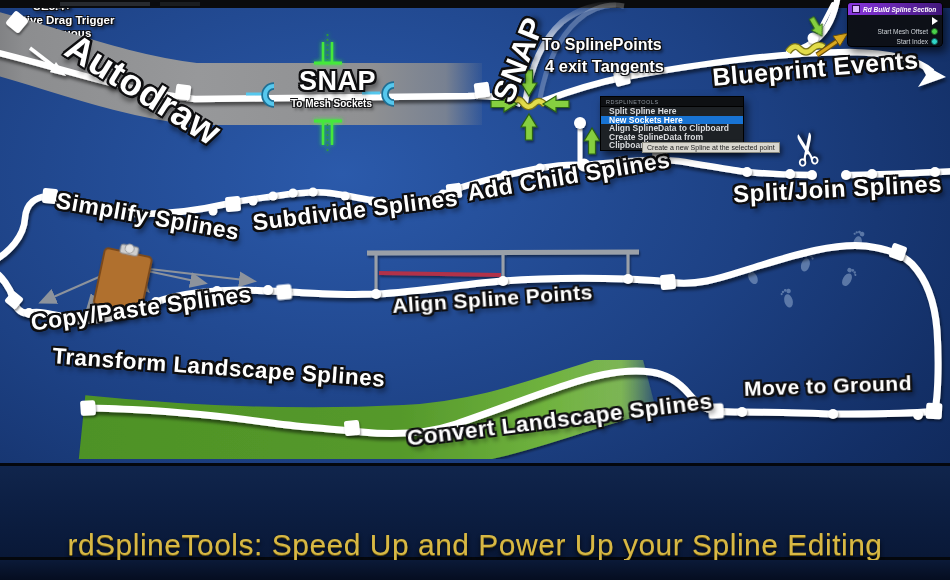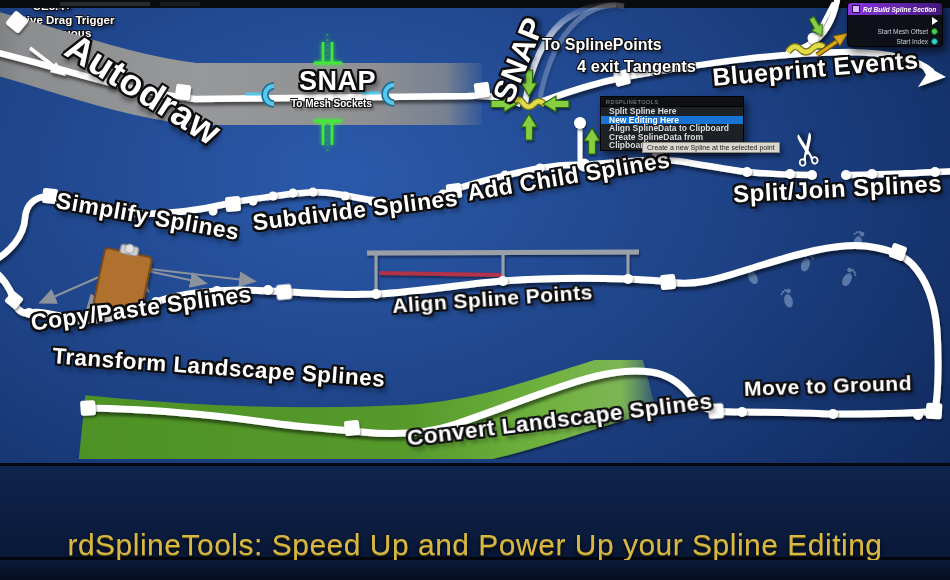--- a/index.html
+++ b/index.html
@@ -286,40 +286,40 @@
     <div class="lbl-sm" style="position:static">UE5.4+</div>
     <div class="lbl-sm" style="position:static">Inactive Drag Trigger</div>
     <div class="lbl-sm" style="position:static">or Continuous</div>
   </div>
 
   <div class="lbl" style="left:299px;top:66px;font-size:27px;">SNAP</div>
   <div class="lbl-sm" style="left:291px;top:98px;font-size:10px;">To Mesh Sockets</div>
 
   <div class="lbl" style="left:474px;top:42px;width:90px;text-align:center;font-size:31px;transform:rotate(-68deg);">SNAP</div>
   <div class="lbl-sm" style="left:542px;top:36px;font-size:16px;">To SplinePoints</div>
-  <div class="lbl-sm" style="left:545px;top:57px;font-size:16.5px;margin-left:32px;">4 exit Tangents</div>
+  <div class="lbl-sm" style="left:545px;top:57px;font-size:16.5px;">4 exit Tangents</div>
 
   <div class="lbl" style="left:712px;top:54px;font-size:25px;transform:rotate(-5deg);">Blueprint Events</div>
 
   <div class="lbl" style="left:55px;top:203px;font-size:23px;transform:rotate(10deg);">Simplify Splines</div>
   <div class="lbl" style="left:252px;top:197px;font-size:23px;transform:rotate(-7deg);">Subdivide Splines</div>
   <div class="lbl" style="left:466px;top:163px;font-size:23px;transform:rotate(-9.5deg);">Add Child Splines</div>
   <div class="lbl" style="left:733px;top:175px;font-size:24px;transform:rotate(-3deg);">Split/Join Splines</div>
   <div class="lbl" style="left:30px;top:295px;font-size:23px;transform:rotate(-7.5deg);">Copy/Paste Splines</div>
   <div class="lbl" style="left:392px;top:287px;font-size:21px;transform:rotate(-4deg);">Align Spline Points</div>
   <div class="lbl" style="left:52px;top:355px;font-size:22.5px;transform:rotate(4deg);">Transform Landscape Splines</div>
   <div class="lbl" style="left:406px;top:407px;font-size:22.5px;transform:rotate(-7deg);">Convert Landscape Splines</div>
   <div class="lbl" style="left:744px;top:374px;font-size:21px;transform:rotate(-2deg);">Move to Ground</div>
 
   <div class="scissors">✂</div>
 
   <div class="ctx">
     <div class="hdr">RDSPLINETOOLS</div>
     <div class="item">Split Spline Here</div>
-    <div class="item hl">New Editing Here</div>
+    <div class="item hl">New Sockets Here</div>
     <div class="item">Align SplineData to Clipboard</div>
     <div class="item">Create SplineData from Clipboard</div>
   </div>
   <div class="tip">Create a new Spline at the selected point</div>
 
   <div class="bpnode">
     <div class="nhdr">
       <span class="nicon"></span>
       <span>Rd Build Spline Section</span>
     </div>

